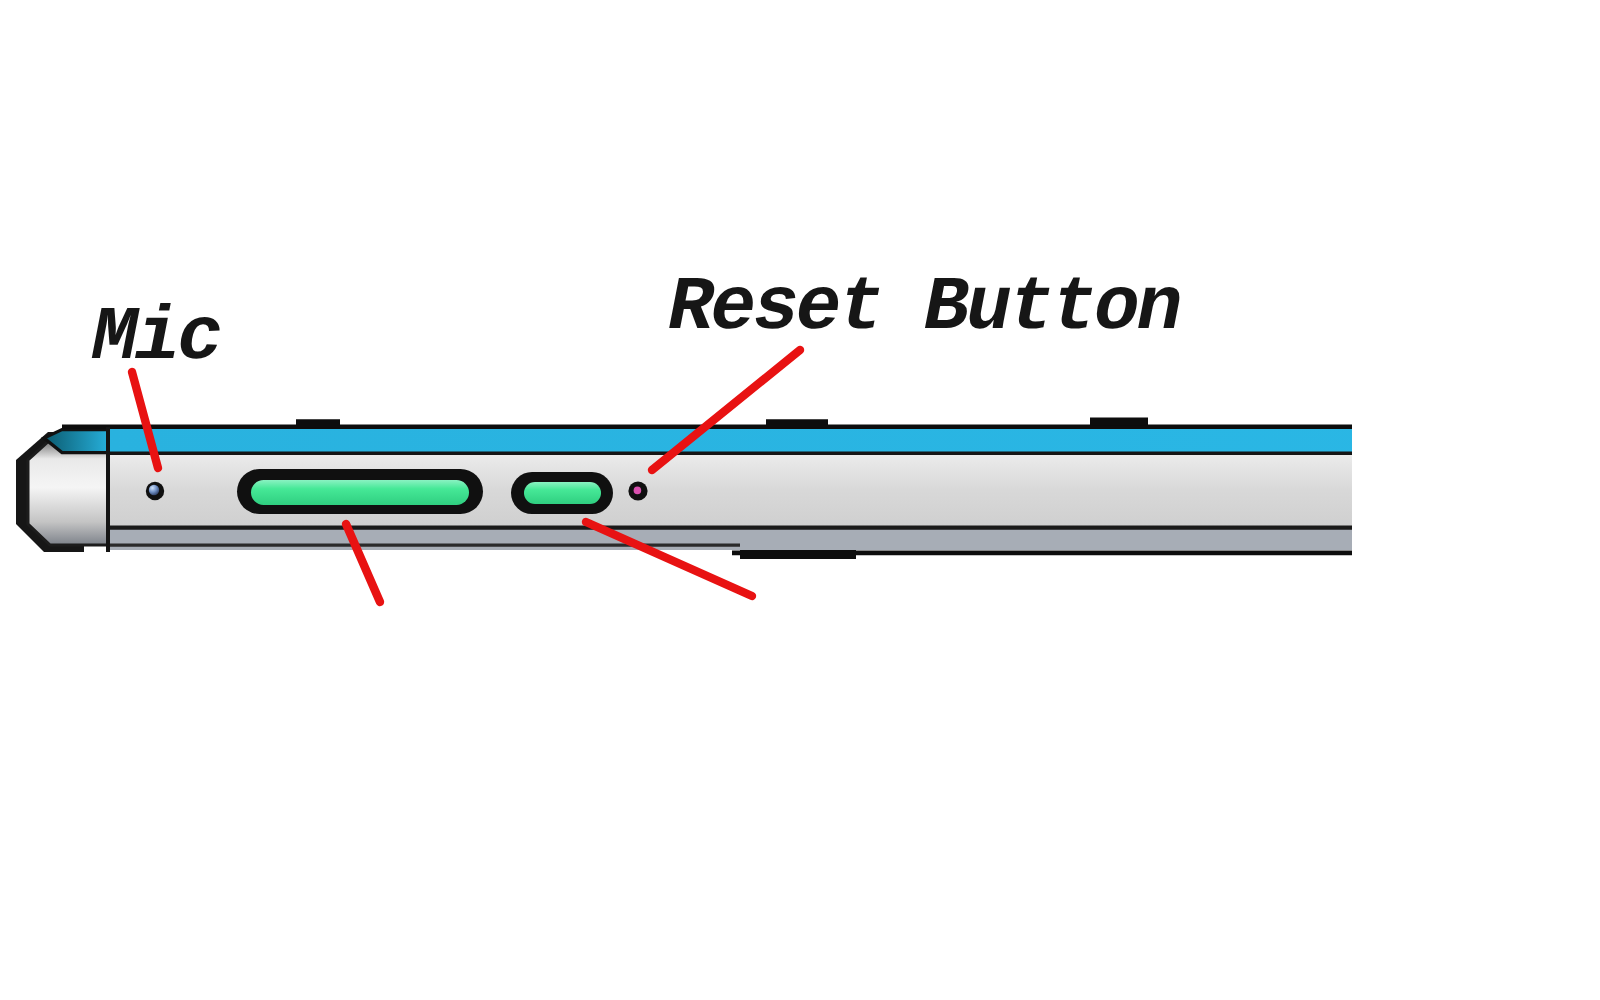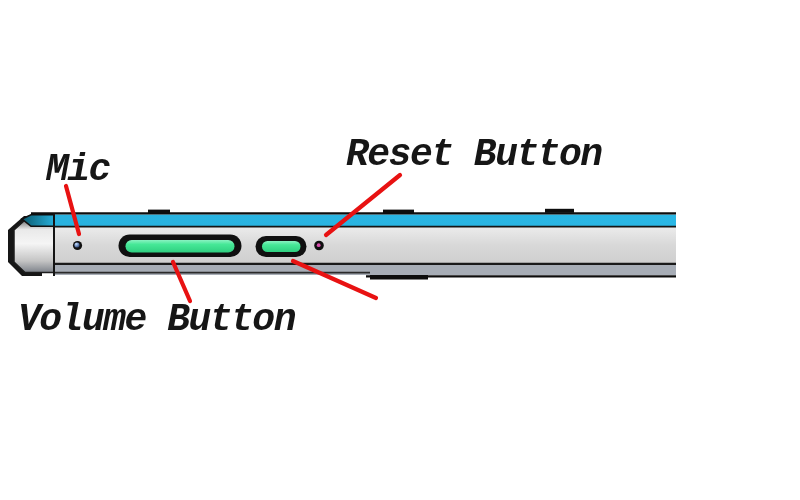--- a/index.html
+++ b/index.html
@@ -16,21 +16,21 @@
     font-family:"Liberation Mono", monospace;
     font-style:italic;
     font-weight:bold;
     font-size:38px;
     line-height:38px;
     letter-spacing:-1.5px;
     color:#161616;
     white-space:nowrap;
   }
   #label-mic{left:46px;top:151px;}
-  #label-reset{left:346px;top:136px;}
+  #label-reset{left:334px;top:136px;}
   #label-volume{left:18px;top:301px;}
   #label-power{left:344px;top:301px;}
 </style>
 </head>
 <body>
 
 <div id="stage">
 
   <svg id="device-svg" width="800" height="500" viewBox="0 0 800 500">
     <defs>
@@ -130,16 +130,15 @@
       <line x1="400" y1="175" x2="326" y2="235"></line>
       <line x1="173" y1="262" x2="190" y2="301"></line>
       <line x1="293" y1="261" x2="376" y2="298"></line>
     </g>
   </svg>
 
   <div id="label-mic" class="callout">Mic</div>
 
   <div id="label-reset" class="callout">Reset Button</div>
 
-  <div id="label-volume" class="callout">Volume Button</div>
 
 
 </div>
 
 </body></html>

